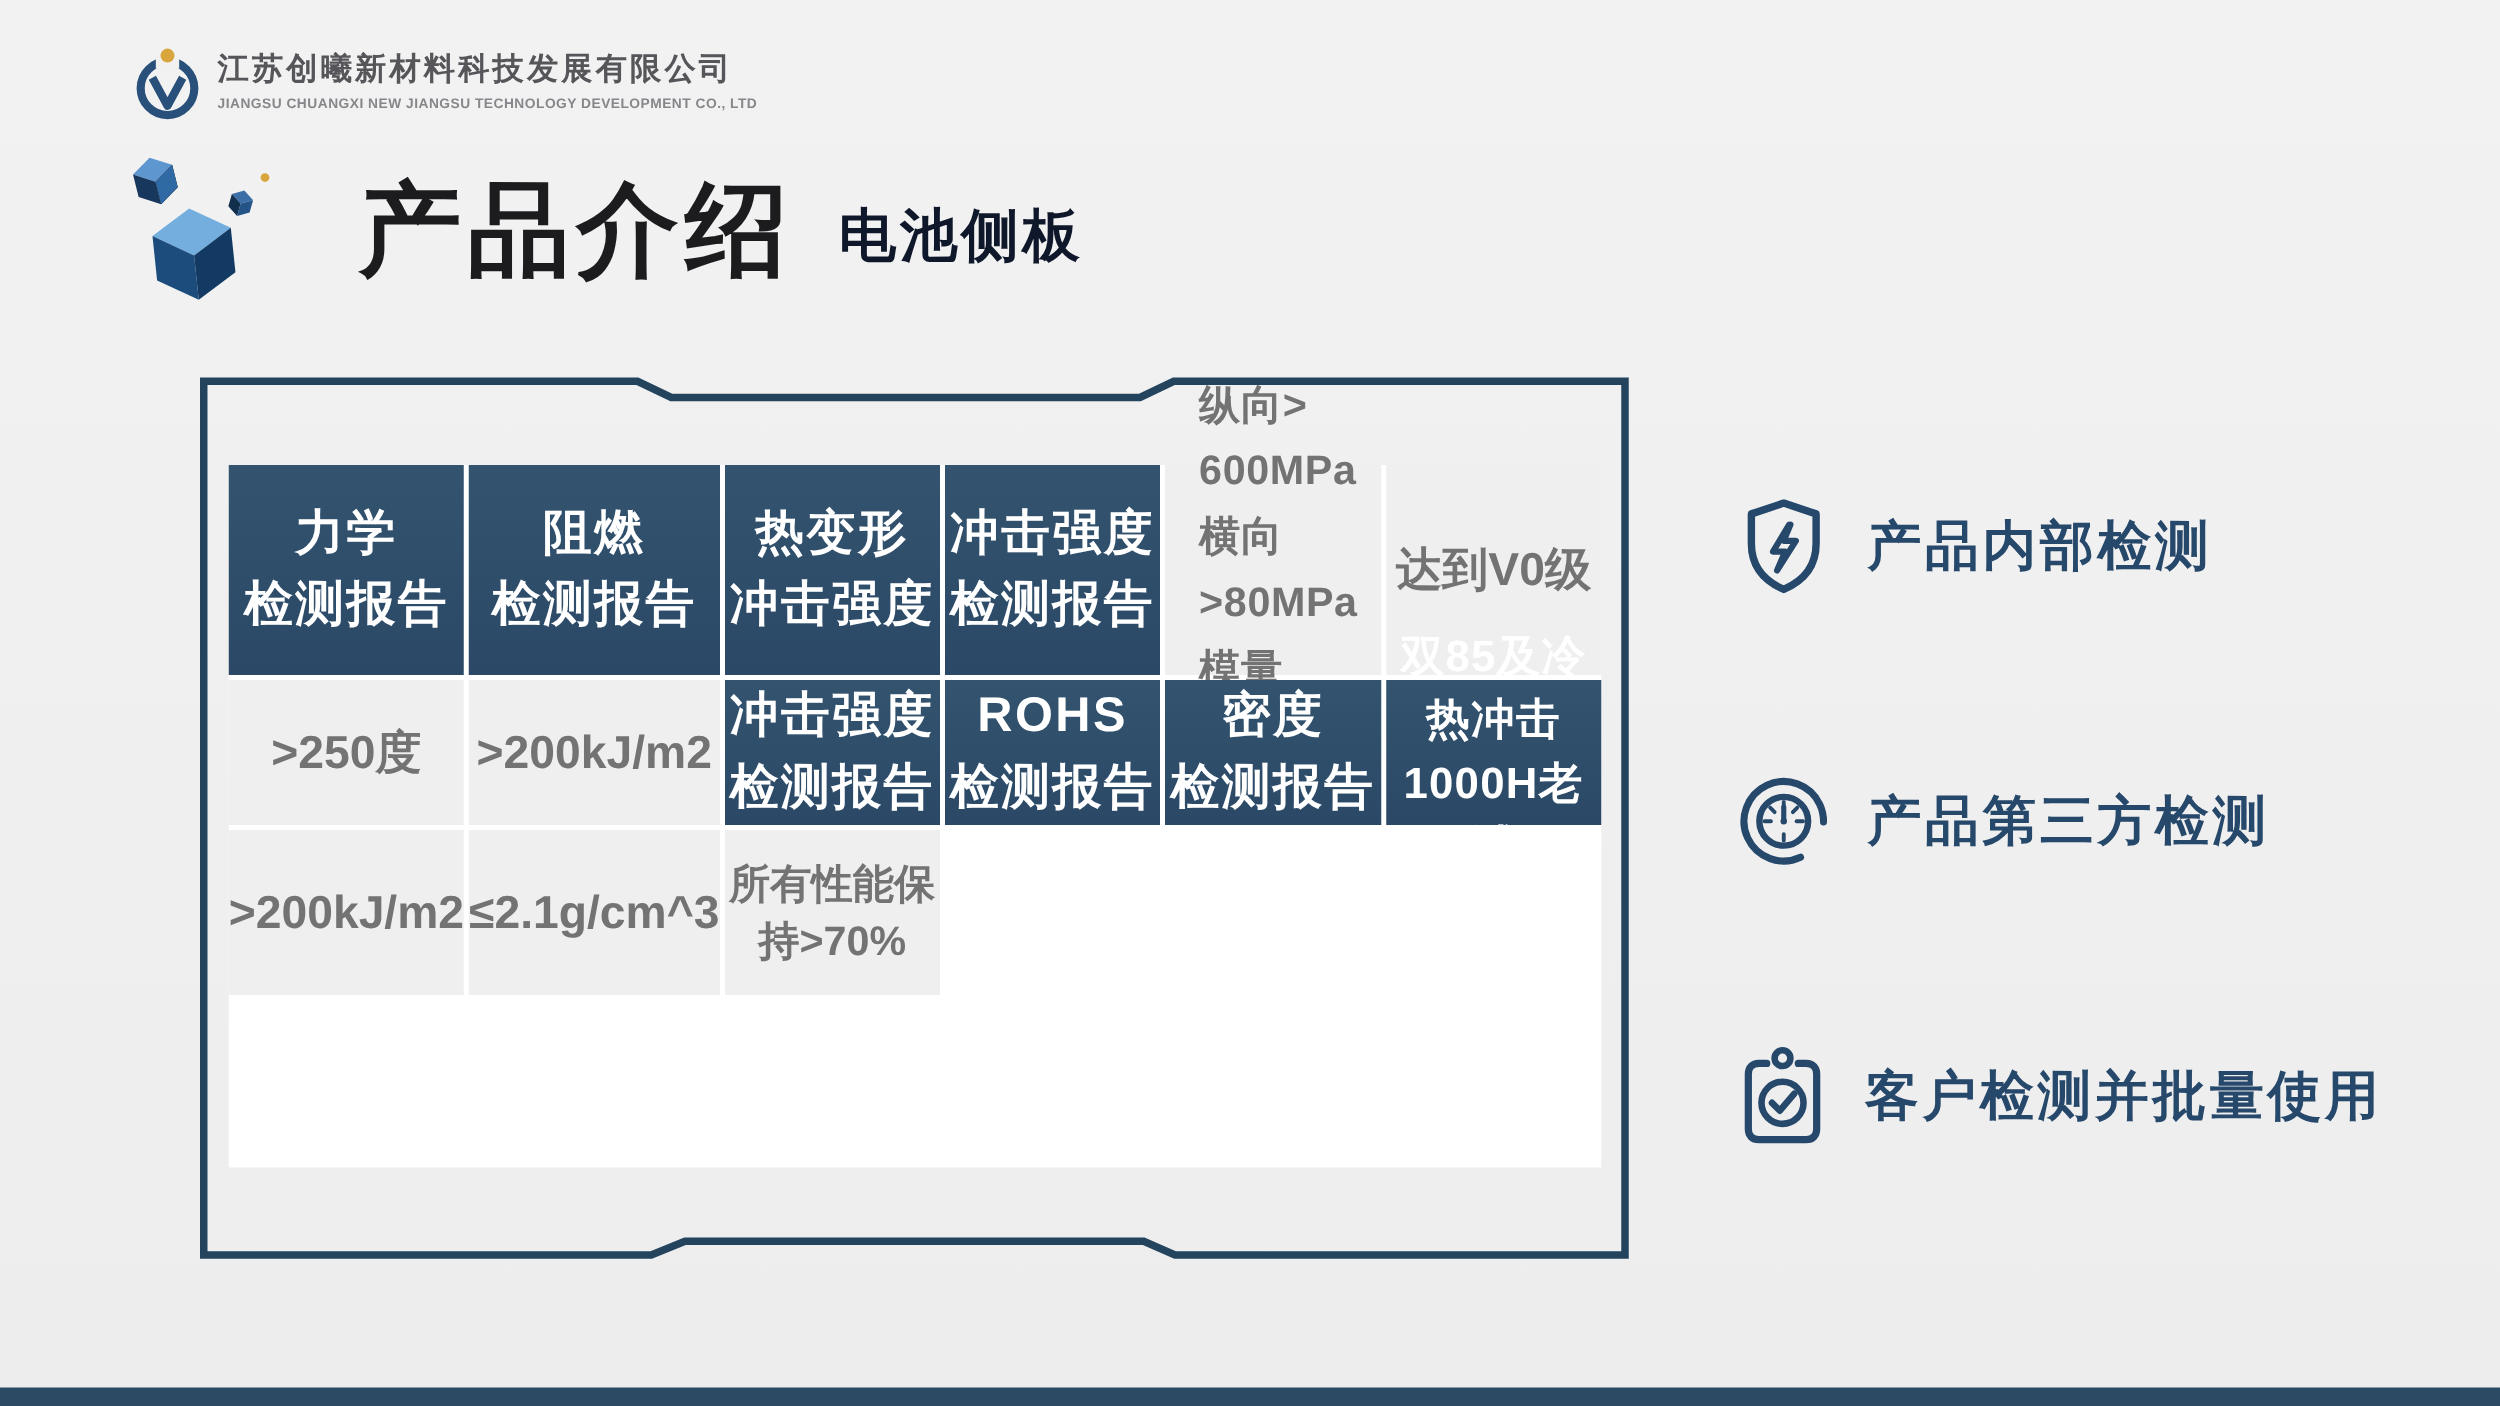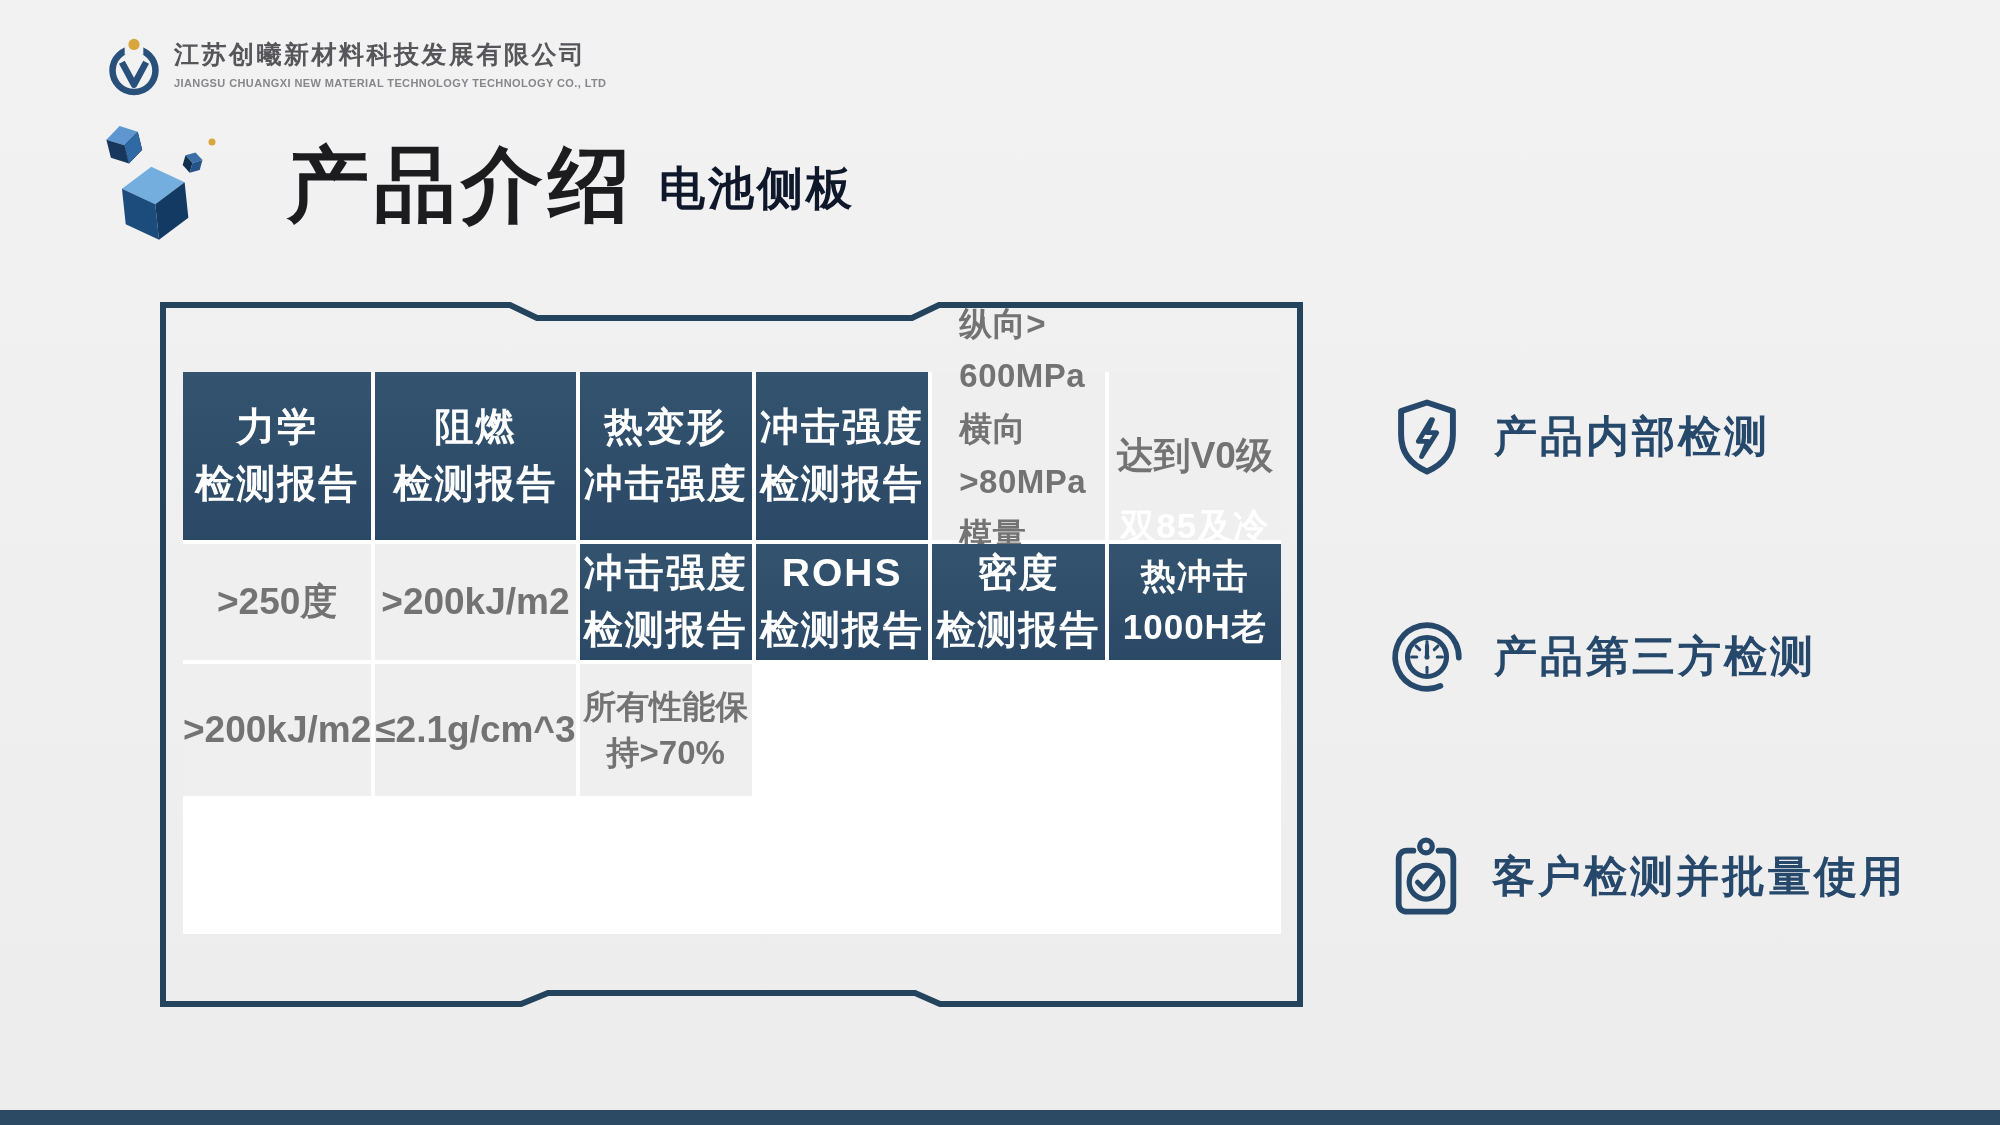--- a/index.html
+++ b/index.html
@@ -10,21 +10,21 @@
     -webkit-font-smoothing:antialiased;
   }
   
   .brand{position:absolute;left:106px;top:34px;display:flex;align-items:flex-start;}
   .brand svg{display:block;}
   .brand-text{margin-left:12px;padding-top:4px;}
   .brand-cn{font-size:25px;font-weight:700;color:#55555a;letter-spacing:2.5px;}
   .brand-en{font-size:11px;font-weight:700;color:#86868b;letter-spacing:0.4px;margin-top:6px;}
   
   .deco{position:absolute;left:92px;top:112px;}
-  .title-row{position:absolute;left:287px;top:142px;display:flex;align-items:flex-end;gap:24px;}
+  .title-row{position:absolute;left:287px;top:142px;display:flex;align-items:flex-end;gap:36px;}
   .page-title{font-size:82px;line-height:1.05;font-weight:900;color:#1c1c1e;letter-spacing:5px;}
   .page-subtitle{font-size:46px;font-weight:800;color:#0f172a;letter-spacing:3px;padding-bottom:8px;}
   
   .frame{position:absolute;left:0;top:0;pointer-events:none;}
   
   .report-table{
     position:absolute;left:183px;top:372px;width:1098px;height:562px;
     background:#ffffff;display:grid;
     grid-template-columns:repeat(6,1fr);
     grid-template-rows:168px 116px 132px 1fr;
@@ -51,21 +51,21 @@
 
 <div class="brand">
   <svg width="56" height="62" viewBox="0 0 60 66">
     <circle cx="30" cy="39" r="23" fill="none" stroke="#29507a" stroke-width="7"></circle>
     <rect x="20" y="8" width="20" height="14" fill="#f1f1f1"></rect>
     <path d="M17 30 L30 54 L43 30" fill="none" stroke="#29507a" stroke-width="7" stroke-linejoin="round"></path>
     <circle cx="30" cy="11" r="6" fill="#d9a63e"></circle>
   </svg>
   <div class="brand-text">
     <div class="brand-cn">江苏创曦新材料科技发展有限公司</div>
-    <div class="brand-en">JIANGSU CHUANGXI NEW MATERIAL TECHNOLOGY TECHNOLOGY CO., LTD</div>
+    <div class="brand-en">JIANGSU CHUANGXI NEW JIANGSU TECHNOLOGY DEVELOPMENT CO., LTD</div>
   </div>
 </div>
 
 <svg class="deco" width="150" height="150" viewBox="0 0 150 150">
 
   <g transform="translate(12,18) rotate(-14) scale(0.62)">
     <polygon points="0,16 26,0 52,16 26,32" fill="#5e97cf"></polygon>
     <polygon points="0,16 26,32 26,62 0,46" fill="#17375c"></polygon>
     <polygon points="52,16 26,32 26,62 52,46" fill="#2f movi"></polygon>
     <polygon points="52,16 26,32 26,62 52,46" fill="#2f6aa5"></polygon>

